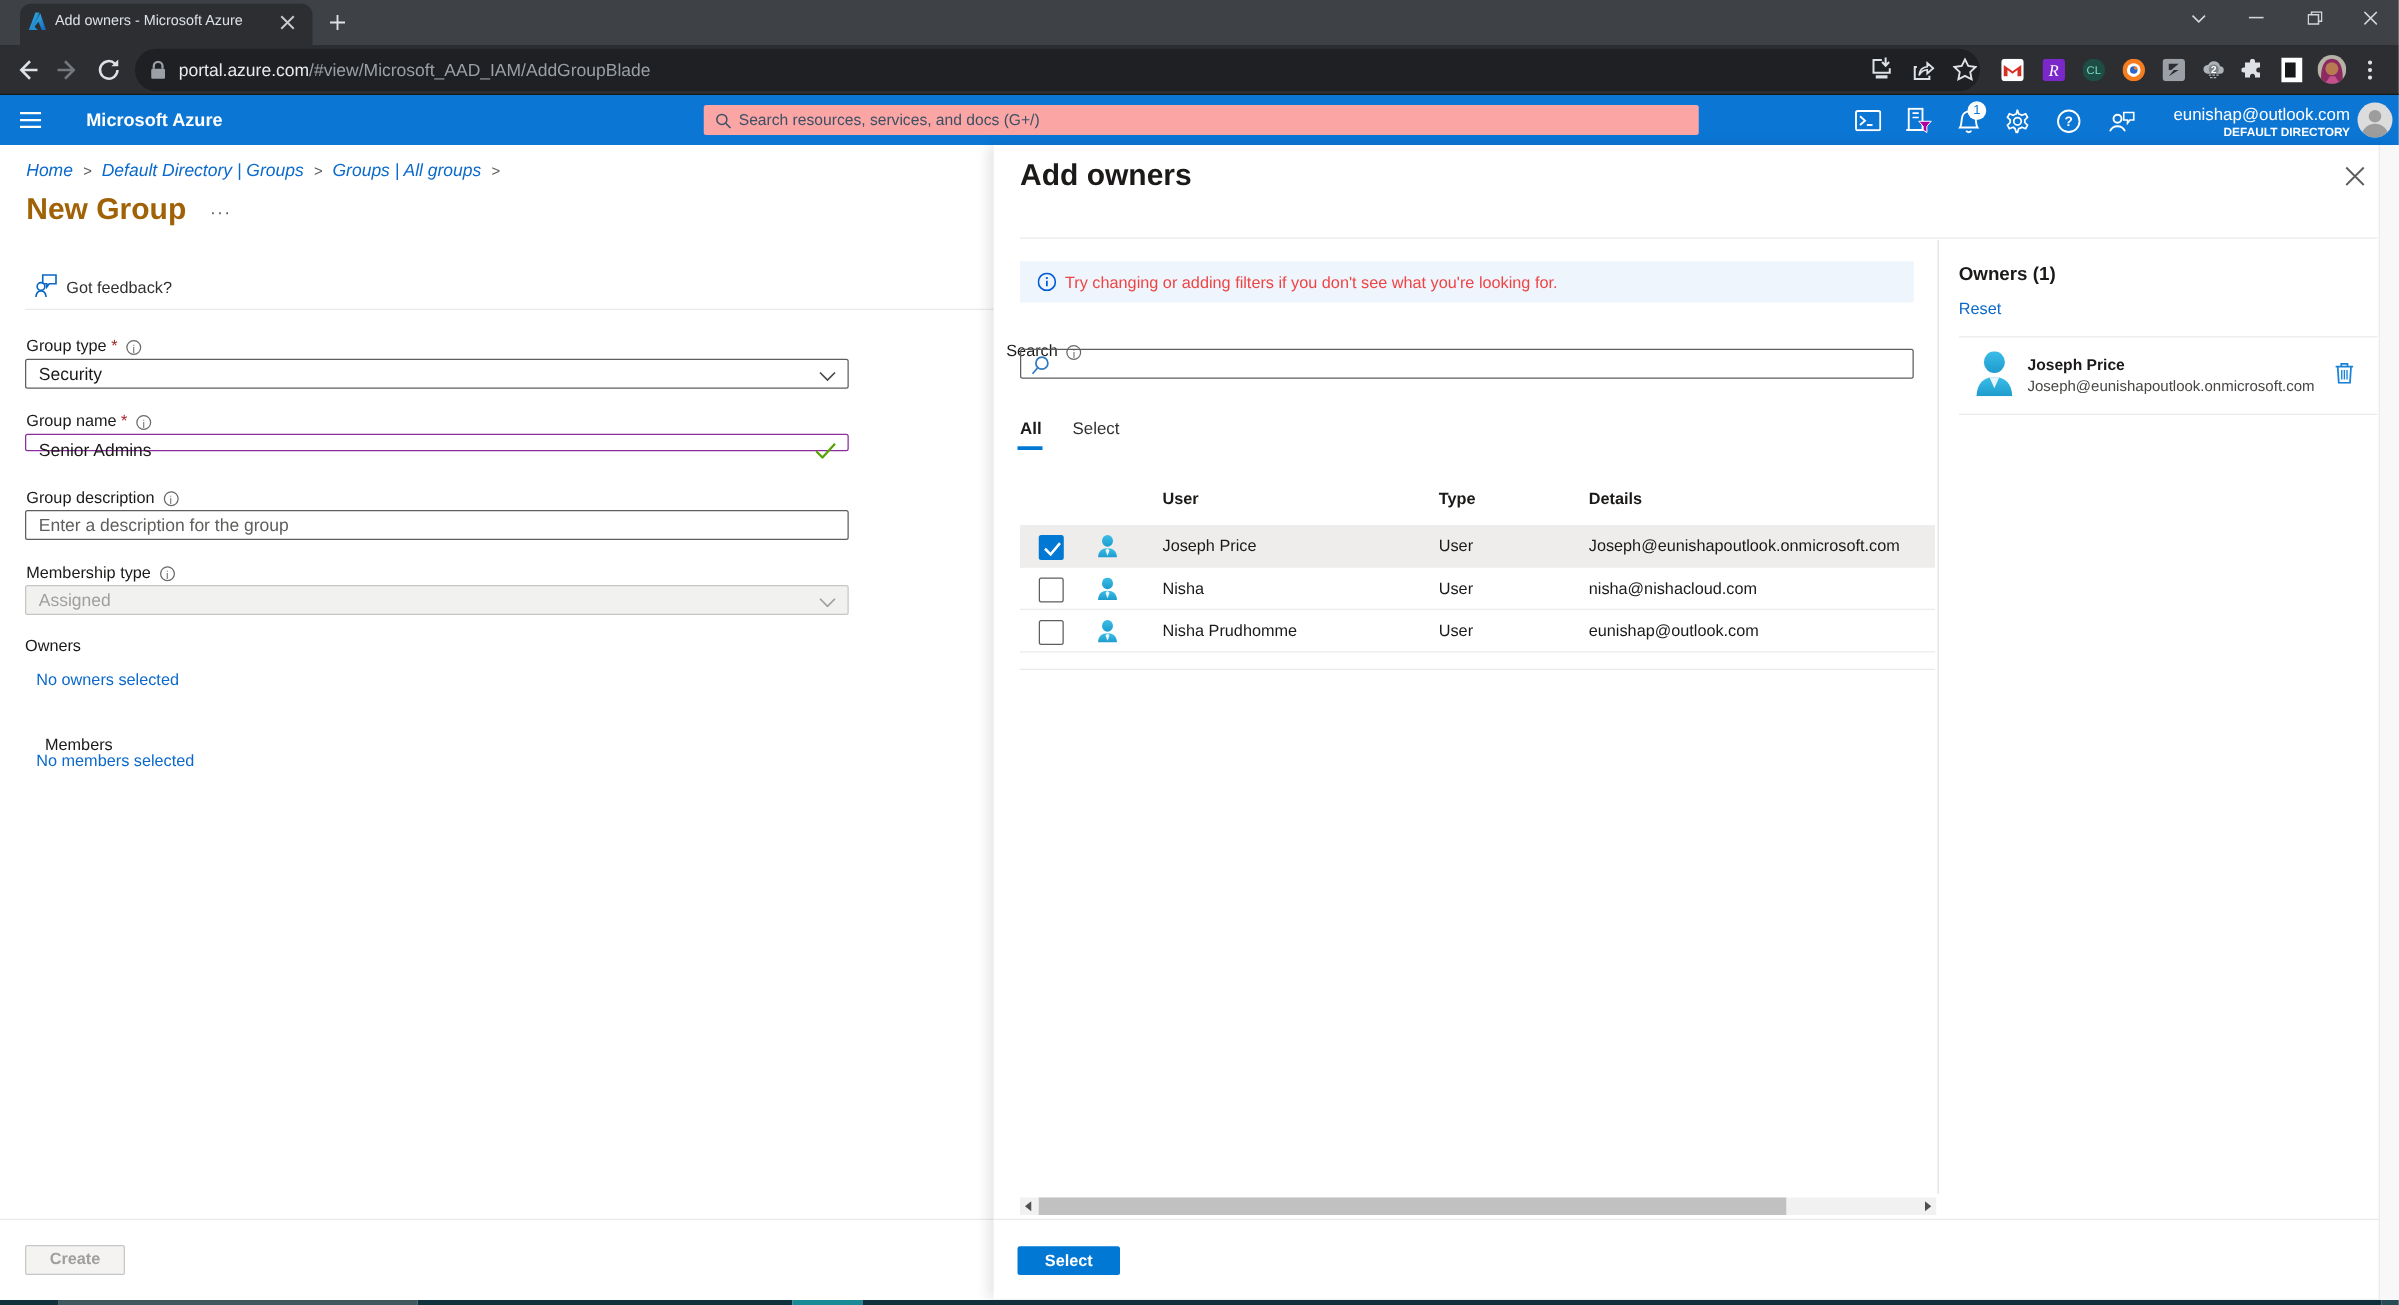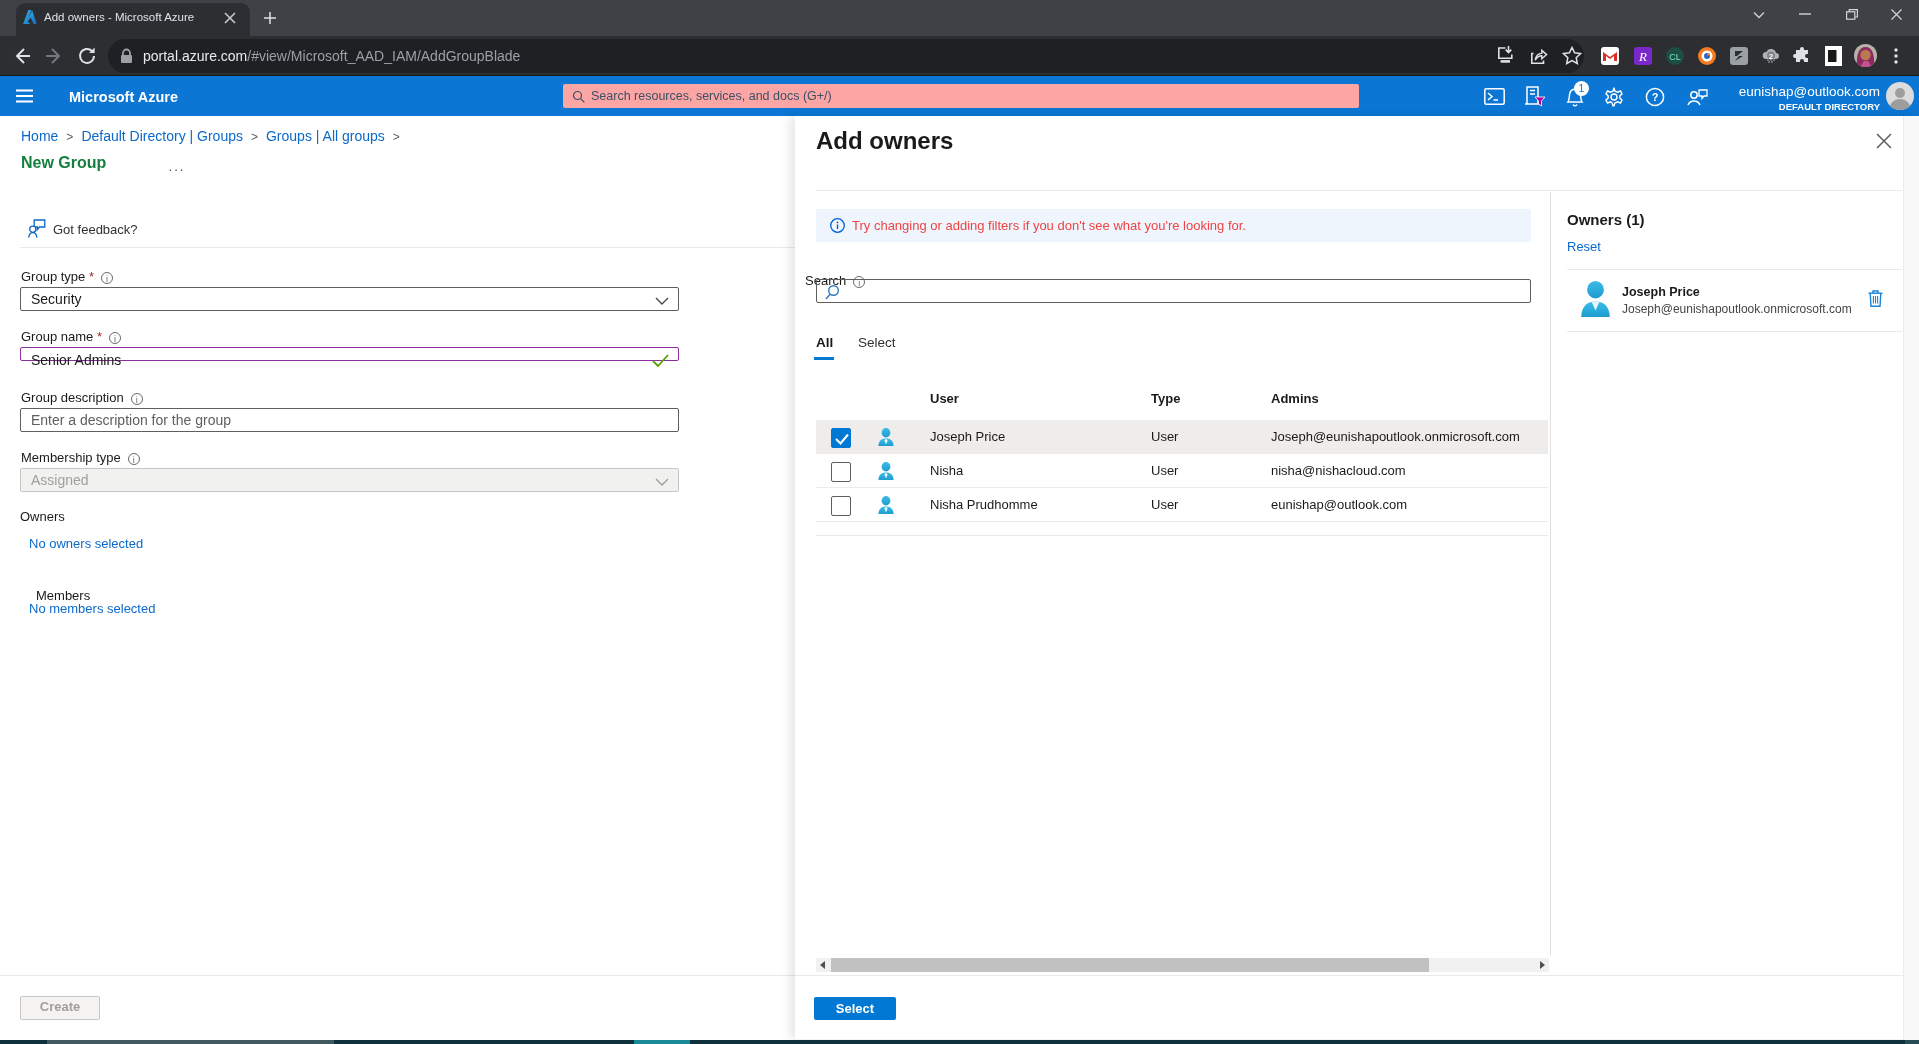--- a/index.html
+++ b/index.html
@@ -18,23 +18,23 @@
   #bluebar { position:absolute; left:0; top:76px; width:1919px; height:40px; background:#0b76d4; }
   #msazure { position:absolute; left:69px; top:89px; font-size:14.5px; font-weight:bold; color:#fff; }
   #azsearch { position:absolute; left:563px; top:84px; width:796px; height:24px; background:#fca5a5; border-radius:2px; }
   #azsearchtext { position:absolute; left:28px; top:5px; font-size:12.5px; color:#3c5064; }
   #azemail { position:absolute; left:1570px; top:84px; width:310px; text-align:right; color:#fff; }
   #azemail .em { font-size:13.5px; }
   #azemail .dd { font-size:9.5px; font-weight:bold; margin-top:2px; }
   
   #content { position:absolute; left:0; top:116px; width:1919px; height:923px; background:#fff; }
   .link { color:#0b69cb; }
-  #crumbs { position:absolute; left:21px; top:128px; font-size:14px; color:#0b69cb; }
+  #crumbs { position:absolute; left:21px; top:128px; font-size:14px; color:#0b69cb;font-style:italic; }
   #crumbs .sep { color:#605e5c; font-size:12px; padding:0 8px; }
-  #h1 { position:absolute; left:21px; top:154px; font-size:16px; font-weight:bold; color:#15803d; }
+  #h1 { position:absolute; left:21px; top:154px; font-size:24px; font-weight:bold; color:#a16207; }
   #dots { position:absolute; left:168px; top:161px; font-size:14px; color:#605e5c; letter-spacing:1px; }
   #feedback { position:absolute; left:53px; top:222px; font-size:13px; color:#323130; }
   .hr { position:absolute; background:#eaeaea; height:1px; }
   .lbl { position:absolute; font-size:13px; color:#1b1a19; }
   .lbl.link { color:#0b69cb; }
   .ast { color:#a4262c; }
   .infoi { display:inline-block; width:12px; height:12px; border:1px solid #6b6966; border-radius:50%; font-size:9px; color:#6b6966; text-align:center; line-height:12px; vertical-align:-1px; margin-left:7px; }
   .fld { position:absolute; left:20px; width:659px; height:24px; border:1px solid #605e5c; border-radius:2px; background:#fff; font-size:14px; color:#1b1a19; line-height:22px; padding-left:10px; }
   .chev { position:absolute; right:9px; top:9px; }
   #gname { top:347px; height:14px; border:1.5px solid #8a2d9e; line-height:25px; }
@@ -312,21 +312,21 @@
     <svg style="position:absolute;left:7px;top:4px" width="17" height="17" viewBox="0 0 17 17">
         <circle cx="9.5" cy="6.5" r="4.8" stroke="#3079c0" stroke-width="1.4" fill="none"></circle>
         <path d="M6.2 10.2 L2 15" stroke="#3079c0" stroke-width="1.4"></path>
       </svg>
   </div>
   <div id="tabAll">All</div>
   <div id="tabUsers">Select</div>
   <div id="tabline"></div>
   <div class="thead" style="left:135px;">User</div>
   <div class="thead" style="left:356px;">Type</div>
-  <div class="thead" style="left:476px;">Admins</div>
+  <div class="thead" style="left:476px;">Details</div>
 
   <div class="row" style="top:304px;background:#efedeb;">
     <div class="cbox on"><svg width="20" height="20" viewBox="0 0 20 20">
           <path d="M4 10 L8.5 14.5 L16 5.5" stroke="#fff" stroke-width="2" fill="none"></path>
         </svg></div>
     <svg class="abs" style="left:61px;top:8px" width="18" height="18" viewBox="0 0 18 18">
         <ellipse cx="9" cy="4.7" rx="4.4" ry="4.7" fill="url(#pg)"></ellipse>
         <path d="M1.4 18 C1.6 13 4.4 10.6 9 10.6 C13.6 10.6 16.4 13 16.6 18 Z" fill="url(#pg)"></path>
         <path d="M9 10.6 L10.6 12.4 L9 16.6 L7.4 12.4 Z" fill="#eaf7fc"></path>
       </svg>

